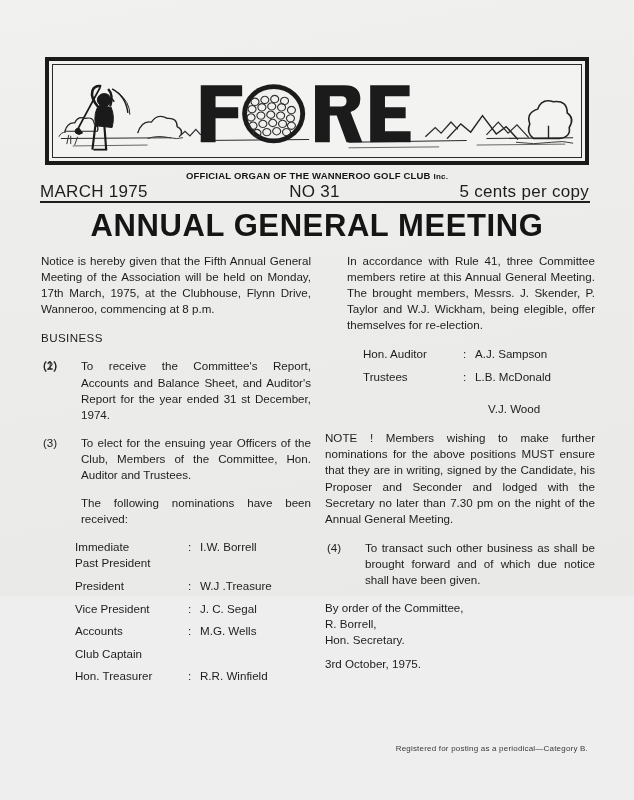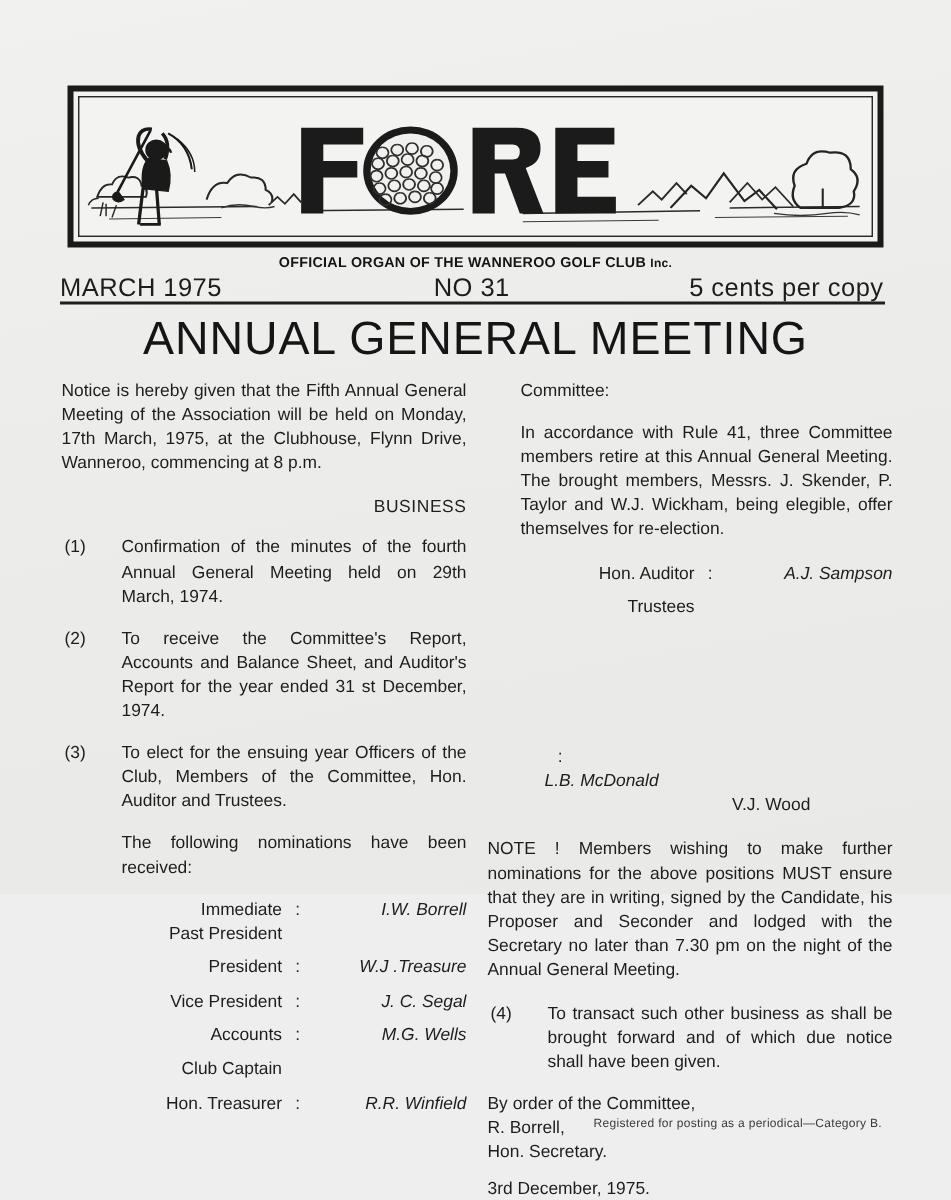--- a/index.html
+++ b/index.html
@@ -78,21 +78,21 @@
     background: #1f1f1f;
   }
 
   
   .headline {
     position: absolute;
     left: 0; right: 0;
     top: 208px;
     text-align: center;
     font-size: 31px;
-    font-weight: 400;
+    font-weight: 700;
     letter-spacing: 0.6px;
     color: #151515;
     white-space: nowrap;
   }
 
   
   .col {
     position: absolute;
     top: 253px;
     width: 270px;
@@ -104,21 +104,20 @@
   .col-right { left: 325px; }
 
   p.just {
     margin: 0 0 13px 0;
     text-align: justify;
     text-justify: inter-word;
   }
   .section-label {
     margin: 0 0 11px 0;
     letter-spacing: 0.4px;
-    text-align: right;
   }
 
   
   .item {
     position: relative;
     margin: 0 0 12px 0;
     padding-left: 40px;
   }
   .item .num {
     position: absolute;
@@ -137,33 +136,32 @@
 
   
   .noms {
     padding-left: 34px;
     margin-bottom: 4px;
   }
   .nom-row {
     display: flex;
     align-items: flex-start;
     margin-bottom: 6.5px;
-    text-align: right;
-  }
-  .nom-row.tight { margin-bottom: 0px; flex-direction: column; }
+  }
+  .nom-row.tight { margin-bottom: 16px; }
   .nom-role {
     width: 113px;
     flex: 0 0 113px;
     white-space: pre-line;
   }
   .nom-colon {
     width: 12px;
     flex: 0 0 12px;
   }
-  .nom-name { flex: 1 1 auto; font-style: italic; }
+  .nom-name { flex: 1 1 auto; }
   .nom-extra {
     padding-left: 125px;
     margin-bottom: 6.5px;
   }
 
   .right-label {
     padding-left: 22px;
     margin: 0 0 12px 0;
   }
   .right-para {
@@ -279,21 +277,20 @@
   <div class="headline">ANNUAL GENERAL MEETING</div>
 
   <div class="col col-left">
 
     <p class="just">Notice is hereby given that the Fifth Annual General Meeting of the Association will be held on Monday, 17th March, 1975, at the Clubhouse, Flynn Drive, Wanneroo, commencing at 8 p.m.</p>
 
     <p class="section-label">BUSINESS</p>
 
     <div class="item">
       <span class="num">(1)</span>
-      <div class="body">Confirmation of the minutes of the fourth Annual General Meeting held on 29th March, 1974.</div>
     </div>
 
     <div class="item">
       <span class="num">(2)</span>
       <div class="body">To receive the Committee's Report, Accounts and Balance Sheet, and Auditor's Report for the year ended 31 st December, 1974.</div>
     </div>
 
     <div class="item">
       <span class="num">(3)</span>
       <div class="body">To elect for the ensuing year Officers of the Club, Members of the Committee, Hon. Auditor and Trustees.</div>
@@ -331,21 +328,20 @@
       <div class="nom-row">
         <span class="nom-role">Hon. Treasurer</span>
         <span class="nom-colon">:</span>
         <span class="nom-name">R.R. Winfield</span>
       </div>
     </div>
   </div>
 
   <div class="col col-right">
 
-    <div class="right-label">Committee:</div>
 
     <div class="right-para">In accordance with Rule 41, three Committee members retire at this Annual General Meeting.  The brought members, Messrs. J. Skender, P. Taylor and W.J. Wickham, being elegible, offer themselves for re-election.</div>
 
     <div class="noms-right">
       <div class="nom-row">
         <span class="nom-role">Hon. Auditor</span>
         <span class="nom-colon">:</span>
         <span class="nom-name">A.J. Sampson</span>
       </div>
       <div class="nom-row tight">
@@ -361,19 +357,19 @@
     <div class="item">
       <span class="num">(4)</span>
       <div class="body">To transact such other business as shall be brought forward and of which due notice shall have been given.</div>
     </div>
 
     <div class="signoff">
       <div>By order of the Committee,</div>
       <div>R. Borrell,</div>
       <div>Hon. Secretary.</div>
       <div class="gap"></div>
-      <div>3rd December, 1975.</div>
+      <div>3rd October, 1975.</div>
     </div>
   </div>
 
   <div class="footer">Registered for posting as a periodical—Category B.</div>
 
 </div>
 
 </body></html>

